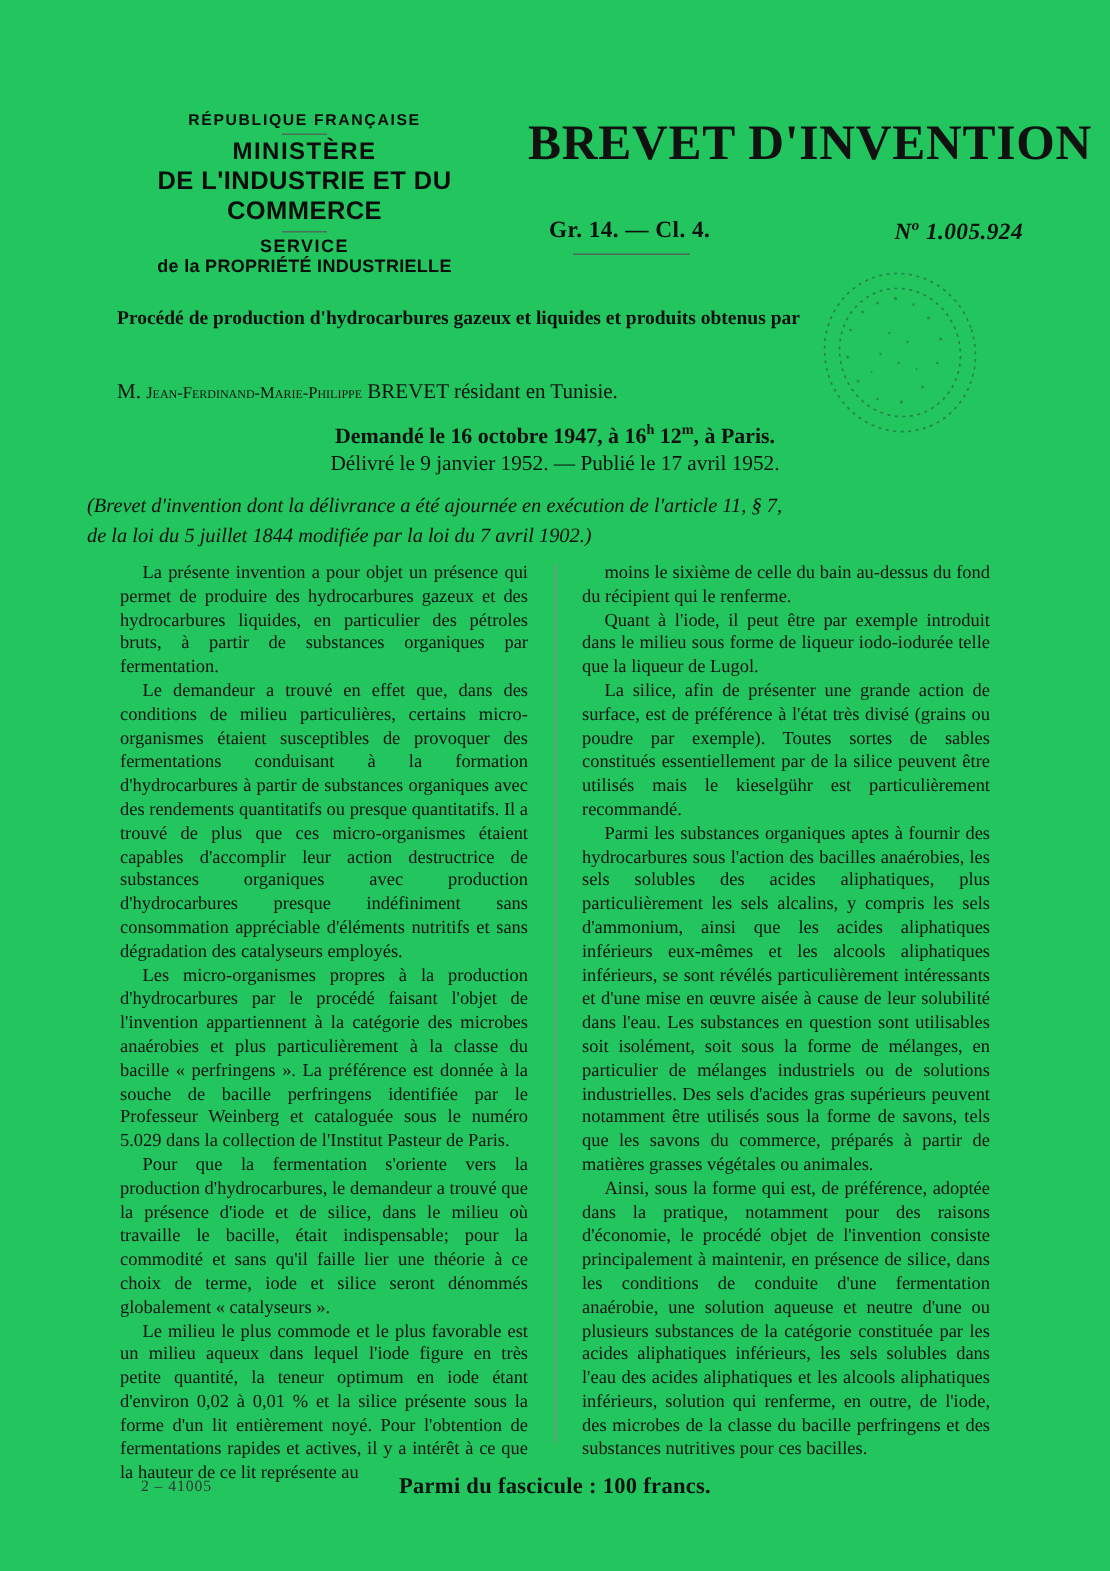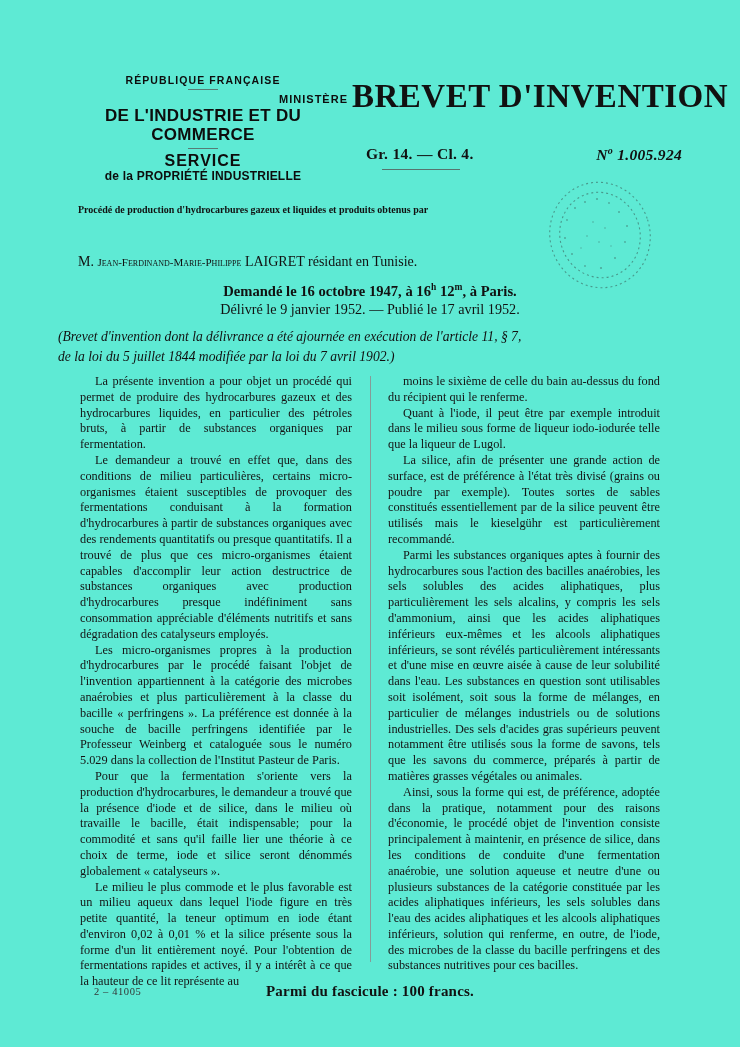--- a/index.html
+++ b/index.html
@@ -4,21 +4,21 @@
 <style>
   html, body {
     margin: 0;
     padding: 0;
     background: #ffffff;
   }
   .page {
     position: relative;
     width: 740px;
     height: 1047px;
-    background: #5eead4;
+    background: #22c55e;
     overflow: hidden;
     font-family: "Liberation Serif", "DejaVu Serif", serif;
     color: #111111;
   }
 
   
   .masthead {
     position: absolute;
     top: 74px;
     left: 58px;
@@ -33,23 +33,23 @@
     text-align: center;
   }
   .ministry-line {
     font-family: "Liberation Sans", "DejaVu Sans", sans-serif;
     font-weight: bold;
     color: #0d0d0d;
     letter-spacing: 0.6px;
     line-height: 1.15;
   }
   .ml-republique { font-size: 10.5px; letter-spacing: 1.1px; }
-  .ml-ministere  { font-size: 11px; margin-top: 1px; letter-spacing: 1.0px; text-align: right; }
+  .ml-ministere  { font-size: 16px; margin-top: 1px; letter-spacing: 1.0px; }
   .ml-industrie  { font-size: 17px; letter-spacing: 0.3px; }
-  .ml-service    { font-size: 16px; letter-spacing: 1.0px; }
+  .ml-service    { font-size: 12px; letter-spacing: 1.0px; }
   .ml-propriete  { font-size: 12px; letter-spacing: 0.2px; }
 
   .hairline {
     width: 40px;
     height: 1px;
     background: #555;
     margin: 4px auto 4px auto;
     opacity: .75;
   }
   .hairline.tiny { width: 30px; margin: 3px auto 3px auto; }
@@ -103,21 +103,21 @@
     background: #555;
     opacity: .8;
   }
 
   
   .invention-title {
     position: absolute;
     top: 203px;
     left: 78px;
     width: 604px;
-    font-size: 10px;
+    font-size: 13px;
     font-weight: bold;
     line-height: 1.42;
     text-indent: 0;
   }
   .invention-title .cont { display: block; padding-left: 20px; }
 
   .applicant {
     position: absolute;
     top: 252px;
     left: 78px;
@@ -290,37 +290,37 @@
       <circle cx="70" cy="70" r="0.7"></circle>
         <circle cx="40" cy="72" r="0.7"></circle>
     </g>
   </svg>
 
   <div class="invention-title">
     <span>Procédé de production d'hydrocarbures gazeux et liquides et produits obtenus par</span>
   </div>
 
   <div class="applicant">
-    <span>M. </span><span class="smallcaps">Jean-Ferdinand-Marie-Philippe</span><span> LAIGRET</span><span> résidant en Tunisie.</span>
+    <span>M. </span><span class="smallcaps">Jean-Ferdinand-Marie-Philippe</span><span> BREVET</span><span> résidant en Tunisie.</span>
   </div>
 
   <div class="demande">
     <span>Demandé le 16 octobre 1947, à 16</span><sup>h</sup><span> 12</span><sup>m</sup><span>, à Paris.</span>
   </div>
 
   <div class="delivre">Délivré le 9 janvier 1952. — Publié le 17 avril 1952.</div>
 
   <div class="ajourne">
     <span>(Brevet d'invention dont la délivrance a été ajournée en exécution de l'article 11, § 7,</span>
     <span class="l2">de la loi du 5 juillet 1844 modifiée par la loi du 7 avril 1902.)</span>
   </div>
 
   <div class="columns">
     <div class="col col-left">
-      <p>La présente invention a pour objet un procédé qui permet de produire des hydrocarbures gazeux et des hydrocarbures liquides, en particulier des pétroles bruts, à partir de substances organiques par fermentation.</p>
+      <p>La présente invention a pour objet un présence qui permet de produire des hydrocarbures gazeux et des hydrocarbures liquides, en particulier des pétroles bruts, à partir de substances organiques par fermentation.</p>
       <p>Le demandeur a trouvé en effet que, dans des conditions de milieu particulières, certains micro-organismes étaient susceptibles de provoquer des fermentations conduisant à la formation d'hydrocarbures à partir de substances organiques avec des rendements quantitatifs ou presque quantitatifs. Il a trouvé de plus que ces micro-organismes étaient capables d'accomplir leur action destructrice de substances organiques avec production d'hydrocarbures presque indéfiniment sans consommation appréciable d'éléments nutritifs et sans dégradation des catalyseurs employés.</p>
       <p>Les micro-organismes propres à la production d'hydrocarbures par le procédé faisant l'objet de l'invention appartiennent à la catégorie des microbes anaérobies et plus particulièrement à la classe du bacille « perfringens ». La préférence est donnée à la souche de bacille perfringens identifiée par le Professeur Weinberg et cataloguée sous le numéro 5.029 dans la collection de l'Institut Pasteur de Paris.</p>
       <p>Pour que la fermentation s'oriente vers la production d'hydrocarbures, le demandeur a trouvé que la présence d'iode et de silice, dans le milieu où travaille le bacille, était indispensable; pour la commodité et sans qu'il faille lier une théorie à ce choix de terme, iode et silice seront dénommés globalement « catalyseurs ».</p>
       <p>Le milieu le plus commode et le plus favorable est un milieu aqueux dans lequel l'iode figure en très petite quantité, la teneur optimum en iode étant d'environ 0,02 à 0,01 % et la silice présente sous la forme d'un lit entièrement noyé. Pour l'obtention de fermentations rapides et actives, il y a intérêt à ce que la hauteur de ce lit représente au</p>
     </div>
 
     <div class="col-divider"></div>
 
     <div class="col col-right">
       <p>moins le sixième de celle du bain au-dessus du fond du récipient qui le renferme.</p>

